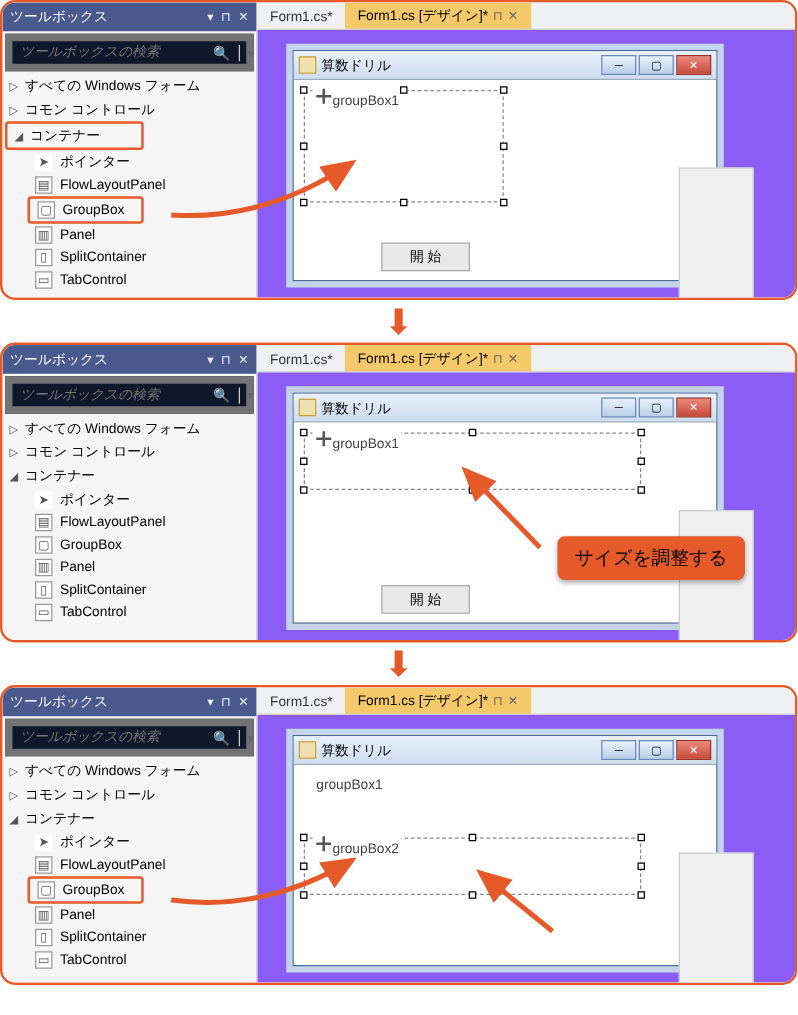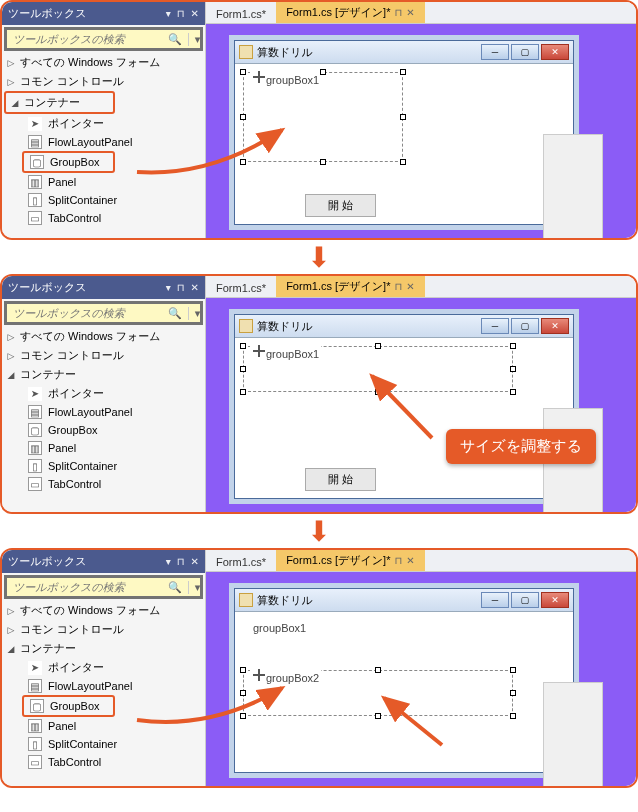--- a/index.html
+++ b/index.html
@@ -40,22 +40,22 @@
     padding: 4px 6px;
     display: flex;
     align-items: center;
     gap: 6px;
   }
   .tb-header-title { flex: 1; }
   .tb-header-icon { opacity: .9; font-size: 10px; }
   .tb-search {
     display: flex;
     align-items: center;
-    border: 3px solid #737373;
-    background: #fef9c3;
+    border: 6px solid #737373;
+    background: #0f172a;
     margin: 2px;
   }
   .tb-search input {
     flex: 1;
     border: none;
     outline: none;
     padding: 3px 6px;
     font-size: 11px;
     font-style: italic;
     color: #888;
@@ -202,21 +202,21 @@
   .btn {
     position: absolute;
     background: #e8e8e8;
     border: 1px solid #aaa;
     padding: 3px 22px;
     font-size: 11px;
   }
   .callout {
     position: absolute;
     background: #e55a28;
-    color: #ffffff;
+    color: #000000;
     font-size: 15px;
     padding: 8px 14px;
     border-radius: 6px;
     box-shadow: 0 2px 4px rgba(0,0,0,.3);
     white-space: nowrap;
   }
   .arrow-curve {
     position: absolute;
     pointer-events: none;
   }

